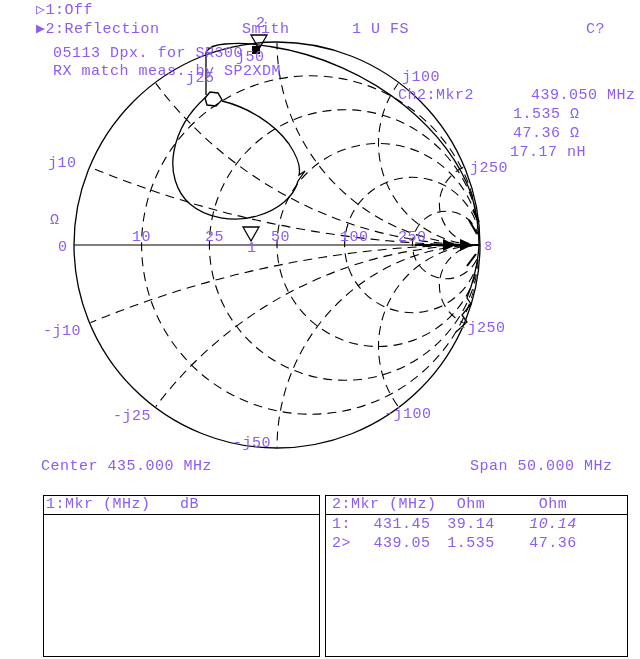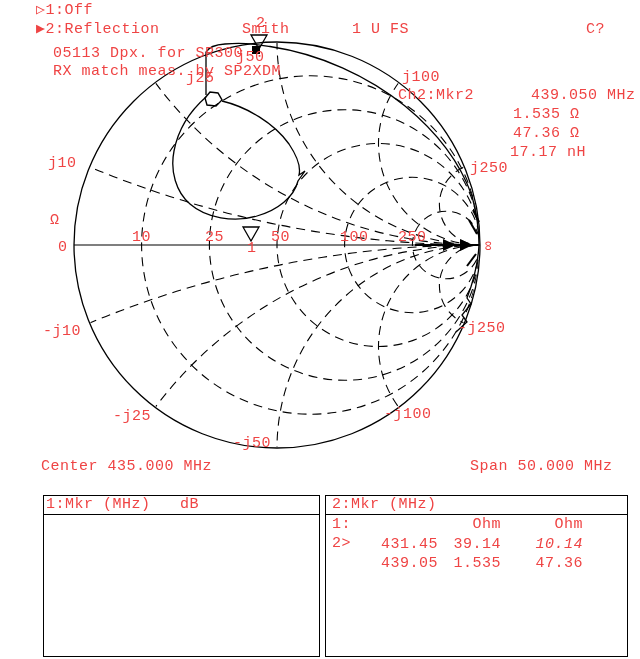--- a/index.html
+++ b/index.html
@@ -1,26 +1,26 @@
 <!DOCTYPE html>
 <html><head>
 <meta charset="utf-8">
 <style>
   html,body{margin:0;padding:0;background:#888;}
   #screen{
-    position:relative;width:640px;height:659px;background:#ffffff;color:#ef4444;
+    position:relative;width:640px;height:659px;background:#ffffff;color:#8b5cf6;
     font-family:"Liberation Mono","DejaVu Sans Mono",monospace;
     font-size:15px;line-height:16px;letter-spacing:0.5px;overflow:hidden;
   }
   .t{position:absolute;white-space:pre;}
   svg{position:absolute;left:0;top:0;}
   .inf{transform:rotate(90deg);transform-origin:center;}
   .box{position:absolute;border:1px solid #000;background:transparent;}
   .boxhdr{position:absolute;left:0;top:0;right:0;height:18px;border-bottom:1px solid #000;}
-  .rt{text-align:right;display:inline-block;margin-top:20px;}
+  .rt{text-align:center;display:inline-block;}
 </style>
 </head>
 <body>
 
 <div id="screen">
 
   <svg width="640" height="470" viewBox="0 0 640 470">
     <defs>
       <clipPath id="cc">
           <circle cx="277" cy="245" r="202"></circle>

